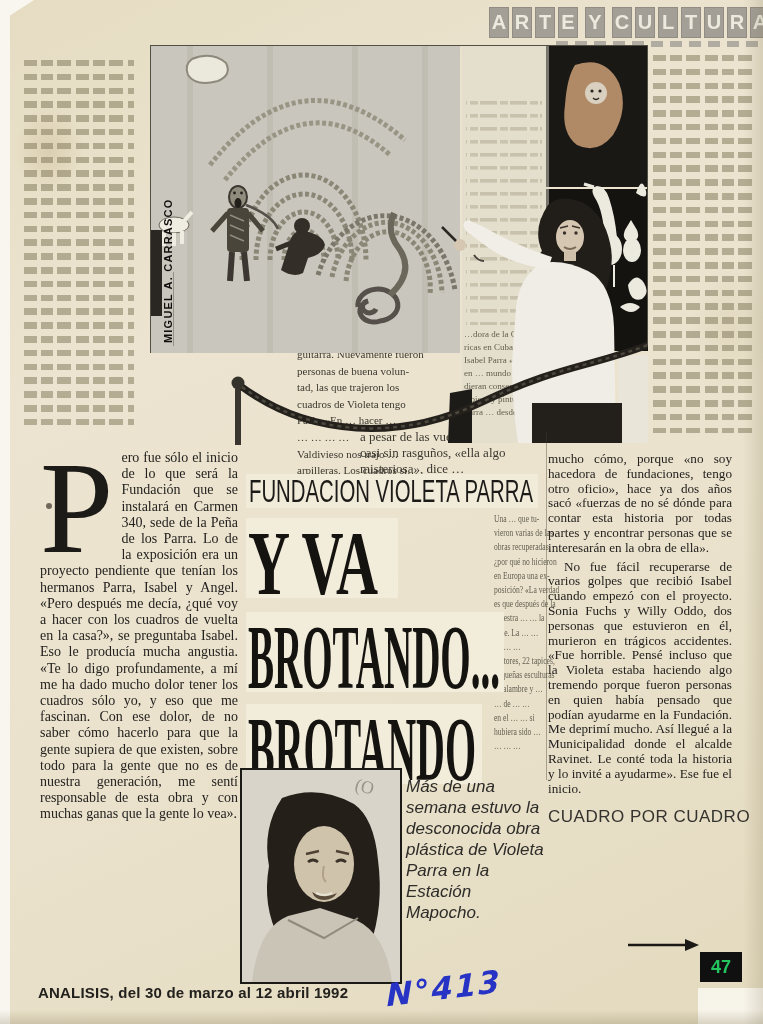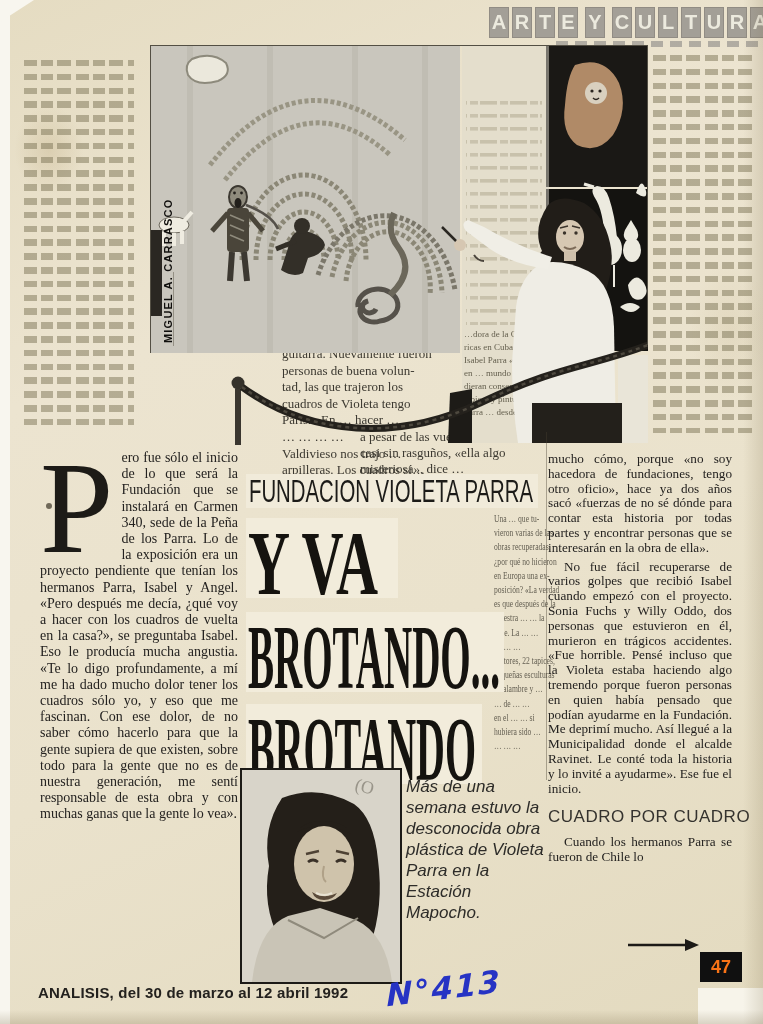--- a/index.html
+++ b/index.html
@@ -33,21 +33,21 @@
     mask-image:repeating-linear-gradient(90deg,#000 0 13px,transparent 13px 17px,#000 17px 29px,transparent 29px 33px,#000 33px 47px,transparent 47px 52px);}
   .bleed-left{left:24px;top:60px;width:110px;height:372px;}
   .bleed-right{left:653px;top:55px;width:102px;height:378px;}
   
   .caption{left:55px;top:281px;width:118px;text-align:right;
     font-family:"Liberation Sans",sans-serif;font-weight:bold;font-size:13px;line-height:15.5px;color:#161614;}
   .rule-v{background:rgba(70,62,48,.4);width:1px;}
   .rule-caption{left:173px;top:272px;height:74px;}
   .rule-mid{left:546px;top:432px;height:348px;}
   
-  .midfrag{left:282px;top:346px;width:188px;font-size:13px;line-height:16.6px;color:#3b3830;text-align:justify;}
+  .midfrag{left:297px;top:346px;width:188px;font-size:11px;line-height:16.6px;color:#3b3830;text-align:justify;}
   .midfrag2{left:360px;top:429px;width:186px;font-size:13px;line-height:16.2px;color:#3b3830;}
   .sidefrag{left:494px;top:512px;width:52px;font-size:9.5px;line-height:14.2px;color:#4a463b;opacity:.85;}
   .sidefrag div{white-space:nowrap;transform:scaleX(.8);transform-origin:left;overflow:visible;}
   
   .photo-main{left:150px;top:45px;width:498px;height:400px;}
   .headline-svg{left:246px;top:470px;width:300px;height:330px;}
   
   .portrait{left:240px;top:768px;width:158px;height:212px;border:2px solid #1c1a16;background:#d8d4c9;}
   
   .deck{left:406px;top:776px;width:138px;font-family:"Liberation Sans",sans-serif;
@@ -58,21 +58,21 @@
   .leftcol p + p{text-indent:16px;margin-top:2px;}
   .dropcap{float:left;font-size:132px;line-height:.75;margin:8px 8px 0 0;color:#1d1b17;font-family:"Liberation Serif",serif;}
   .rightcol{left:548px;top:452px;width:184px;font-size:13.2px;line-height:14.8px;text-align:justify;}
   .rightcol p{margin:0;}
   .rightcol p + p{text-indent:16px;margin-top:4px;}
   .subhead{font-family:"Liberation Sans",sans-serif;font-weight:normal;font-size:17px;
     letter-spacing:.5px;color:#34322e;margin:14px 0 10px 0;white-space:nowrap;}
   .p-after{text-indent:16px;}
   
   .arrow{left:628px;top:938px;width:72px;height:14px;}
-  .badge{left:700px;top:952px;width:42px;height:30px;background:#101010;color:#f97316;
+  .badge{left:700px;top:952px;width:42px;height:30px;background:#101010;color:#22c55e;
     font-family:"Liberation Sans",sans-serif;font-weight:bold;font-size:18px;
     display:flex;align-items:center;justify-content:center;}
   
   .footer{left:38px;top:984px;font-family:"Liberation Sans",sans-serif;font-weight:bold;
     font-size:15px;color:#23211e;letter-spacing:.2px;}
   .handwritten{left:386px;top:970px;font-family:"DejaVu Sans",sans-serif;font-style:italic;font-weight:bold;
     font-size:31px;color:#2633c4;transform:rotate(-7deg) skewX(-6deg);letter-spacing:2px;}
 </style>
 </head>
 <body>
@@ -296,21 +296,20 @@
         <p>ero fue sólo el inicio de lo que será la Fundación que se instalará en Carmen 340, sede de la Peña de los Parra. Lo de la exposición era un proyecto pendiente que tenían los hermanos Parra, Isabel y Angel. «Pero después me decía, ¿qué voy a hacer con los cuadros de vuelta en la casa?», se preguntaba Isabel. Eso le producía mucha angustia. «Te lo digo profundamente, a mí me ha dado mucho dolor tener los cuadros sólo yo, y eso que me fascinan. Con ese dolor, de no saber cómo hacerlo para que la gente supiera de que existen, sobre todo para la gente que no es de nuestra generación, me sentí responsable de esta obra y con muchas ganas que la gente lo vea».</p>
       </div>
   </div>
 
   <div class="abs rightcol">
     <div>
         <p>mucho cómo, porque «no soy hacedora de fundaciones, tengo otro oficio», hace ya dos años sacó «fuerzas de no sé dónde para contar esta historia por todas partes y encontrar personas que se interesarán en la obra de ella».</p>
         <p>No fue fácil recuperarse de varios golpes que recibió Isabel cuando empezó con el proyecto. Sonia Fuchs y Willy Oddo, dos personas que estuvieron en él, murieron en trágicos accidentes. «Fue horrible. Pensé incluso que la Violeta estaba haciendo algo tremendo porque fueron personas en quien había pensado que podían ayudarme en la Fundación. Me deprimí mucho. Así llegué a la Municipalidad donde el alcalde Ravinet. Le conté toda la historia y lo invité a ayudarme». Ese fue el inicio.</p>
       </div>
     <div class="subhead">CUADRO POR CUADRO</div>
-    <p class="p-after">Cuando los hermanos Parra se fueron de Chile lo</p>
   </div>
 
   <svg class="abs arrow" viewBox="0 0 72 14">
     <line x1="0" y1="7" x2="58" y2="7" stroke="#1c1a17" stroke-width="2.4"></line>
     <polygon points="57,1 71,7 57,13" fill="#1c1a17"></polygon>
   </svg>
   <div class="abs badge">47</div>
 
   <div class="abs footer">ANALISIS, del 30 de marzo al 12 abril 1992</div>
   <div class="abs handwritten">N°413</div>

